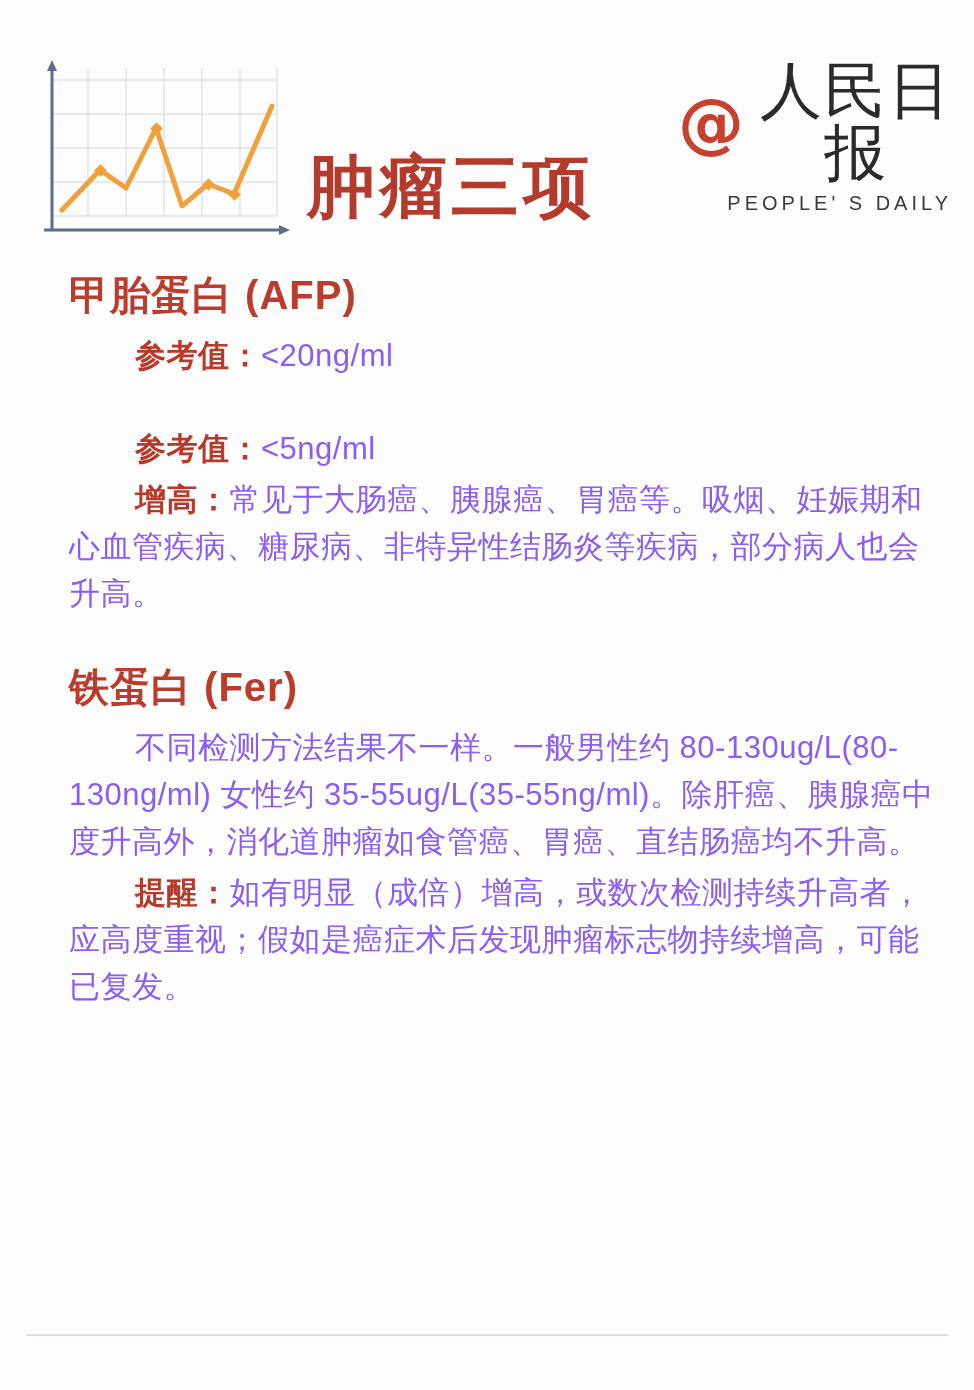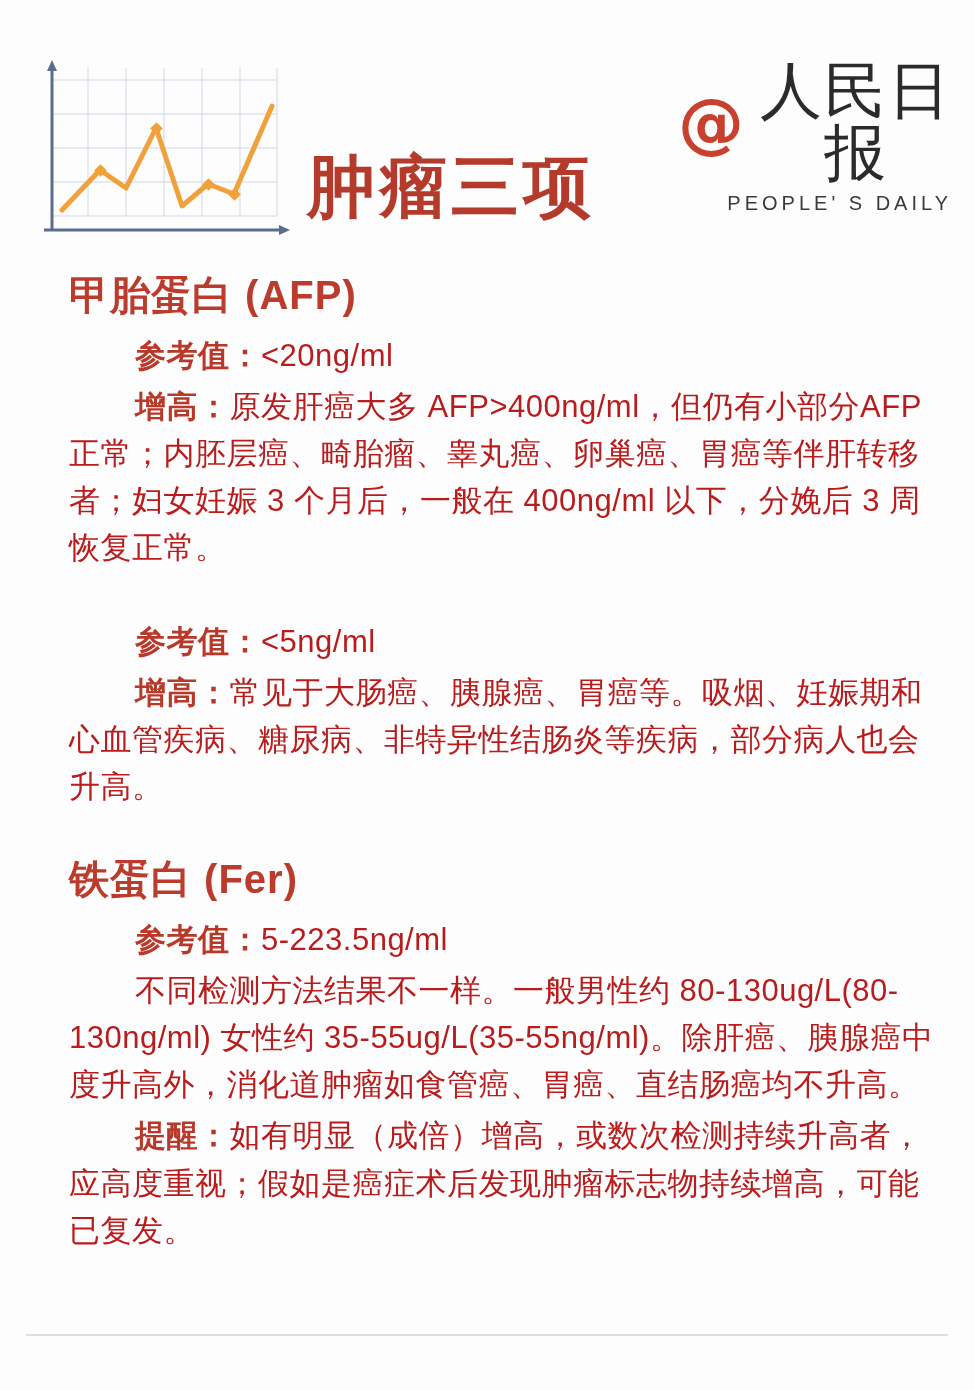--- a/index.html
+++ b/index.html
@@ -106,21 +106,21 @@
     color: #a24a3e;
     margin: 0 0 4px 0;
     text-indent: 66px;
     letter-spacing: 0.5px;
   }
   .lead {
     color: #b8392a;
     font-weight: bold;
     text-align: right;
   }
-  .val { color: #b91c1c; }
+  .val { color: #8b5cf6; }
 
   
   .bottom-rule {
     position: absolute;
     left: 26px;
     right: 26px;
     bottom: 54px;
     height: 2px;
     background: #e6dcd8;
   }
@@ -174,40 +174,34 @@
     <div class="title-main">肿瘤三项</div>
   </div>
 
   <div class="content">
 
     <div class="section">
       <h2 class="section-title">甲胎蛋白 (AFP)</h2>
       <p class="para">
         <span class="lead">参考值：</span><span class="val">&lt;20ng/ml</span>
       </p>
-      <p class="para">
-        <span class="lead">增高：</span><span class="val">原发肝癌大多 AFP&gt;400ng/ml，但仍有小部分AFP 正常；内胚层癌、畸胎瘤、睾丸癌、卵巢癌、胃癌等伴肝转移者；妇女妊娠 3 个月后，一般在 400ng/ml 以下，分娩后 3 周恢复正常。</span>
-      </p>
     </div>
 
     <div class="section">
       <p class="para">
         <span class="lead">参考值：</span><span class="val">&lt;5ng/ml</span>
       </p>
       <p class="para">
         <span class="lead">增高：</span><span class="val">常见于大肠癌、胰腺癌、胃癌等。吸烟、妊娠期和心血管疾病、糖尿病、非特异性结肠炎等疾病，部分病人也会升高。</span>
       </p>
     </div>
 
     <div class="section">
       <h2 class="section-title">铁蛋白 (Fer)</h2>
       <p class="para">
-        <span class="lead">参考值：</span><span class="val">5-223.5ng/ml</span>
-      </p>
-      <p class="para">
         <span class="lead"></span><span class="val">不同检测方法结果不一样。一般男性约 80-130ug/L(80-130ng/ml) 女性约 35-55ug/L(35-55ng/ml)。除肝癌、胰腺癌中度升高外，消化道肿瘤如食管癌、胃癌、直结肠癌均不升高。</span>
       </p>
       <p class="para">
         <span class="lead">提醒：</span><span class="val">如有明显（成倍）增高，或数次检测持续升高者，应高度重视；假如是癌症术后发现肿瘤标志物持续增高，可能已复发。</span>
       </p>
     </div>
 
   </div>
 
   <div class="bottom-rule"></div>

